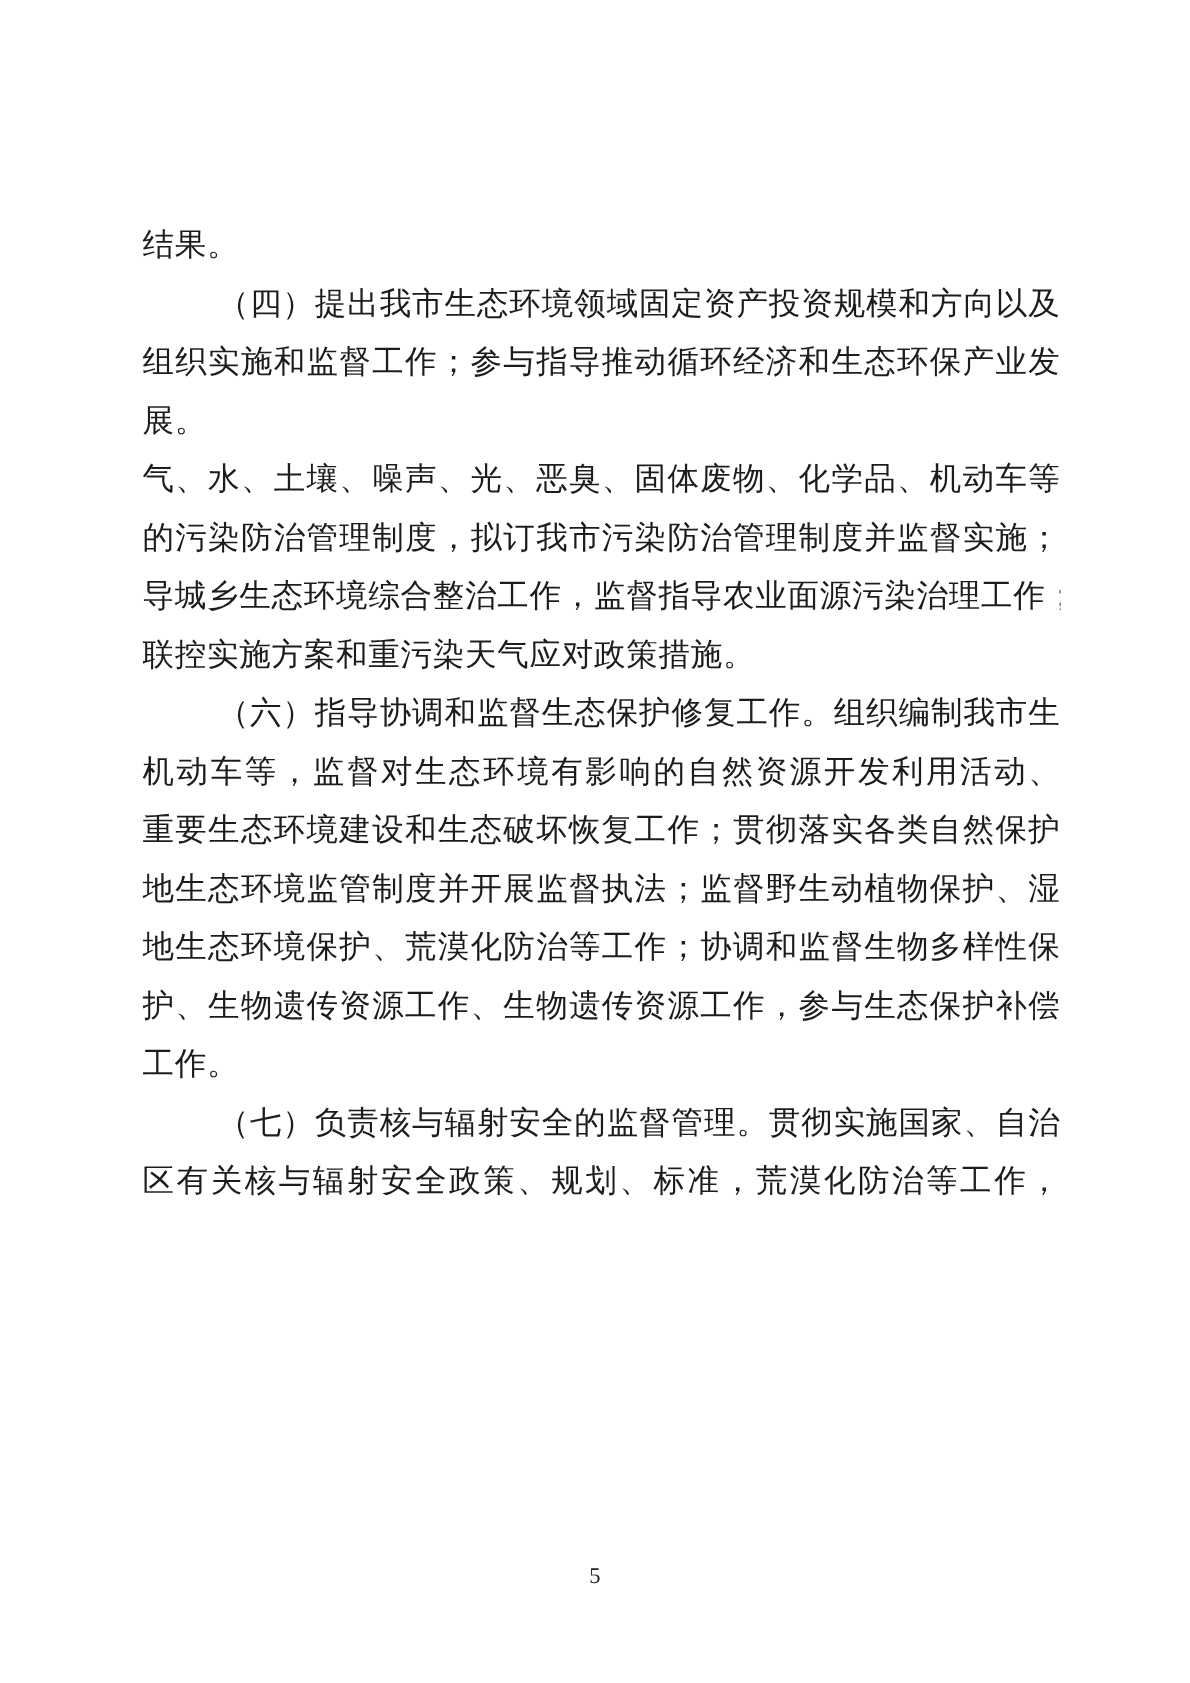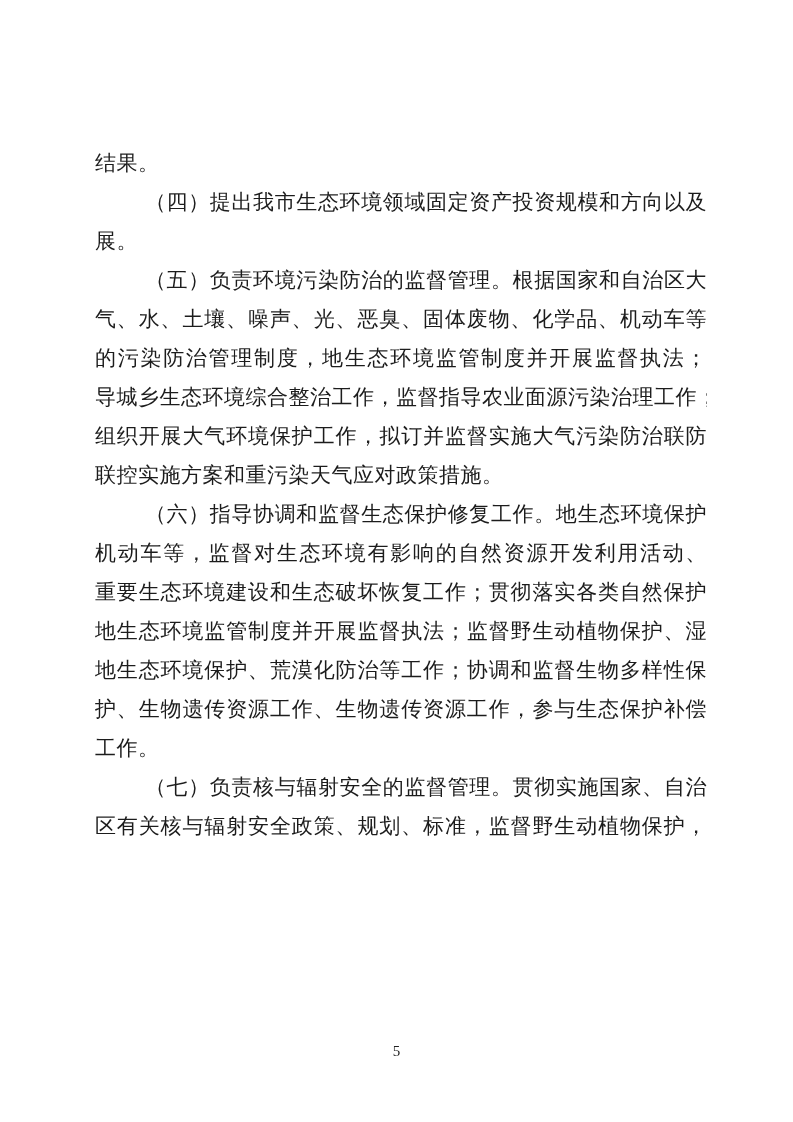--- a/index.html
+++ b/index.html
@@ -51,32 +51,31 @@
     color: #222222;
   }
 </style>
 </head>
 <body>
 
 <div class="page">
   <div class="body-text">
     <div class="line end">结果。</div>
     <div class="line indent">（四）提出我市生态环境领域固定资产投资规模和方向以及</div>
+    <div class="line">组织实施和监督工作；参与指导推动循环经济和生态环保产业发</div>
     <div class="line end">展。</div>
-    <div class="line indent">（五）负责环境污染防治的监督管理。根据国家和自治区大</div>
     <div class="line">气、水、土壤、噪声、光、恶臭、固体废物、化学品、机动车等</div>
-    <div class="line">的污染防治管理制度，地生态环境监管制度并开展监督执法；</div>
+    <div class="line">的污染防治管理制度，拟订我市污染防治管理制度并监督实施；</div>
     <div class="line">导城乡生态环境综合整治工作，监督指导农业面源污染治理工作；</div>
-    <div class="line">组织开展大气环境保护工作，拟订并监督实施大气污染防治联防</div>
     <div class="line end">联控实施方案和重污染天气应对政策措施。</div>
-    <div class="line indent">（六）指导协调和监督生态保护修复工作。地生态环境保护</div>
+    <div class="line indent">（六）指导协调和监督生态保护修复工作。组织编制我市生</div>
     <div class="line">机动车等，监督对生态环境有影响的自然资源开发利用活动、</div>
     <div class="line">重要生态环境建设和生态破坏恢复工作；贯彻落实各类自然保护</div>
     <div class="line">地生态环境监管制度并开展监督执法；监督野生动植物保护、湿</div>
     <div class="line">地生态环境保护、荒漠化防治等工作；协调和监督生物多样性保</div>
     <div class="line">护、生物遗传资源工作、生物遗传资源工作，参与生态保护补偿</div>
     <div class="line end">工作。</div>
     <div class="line indent">（七）负责核与辐射安全的监督管理。贯彻实施国家、自治</div>
-    <div class="line">区有关核与辐射安全政策、规划、标准，监督野生动植物保护，</div>
+    <div class="line">区有关核与辐射安全政策、规划、标准，荒漠化防治等工作，</div>
   </div>
 
   <div class="page-number">5</div>
 </div>
 
 </body></html>

